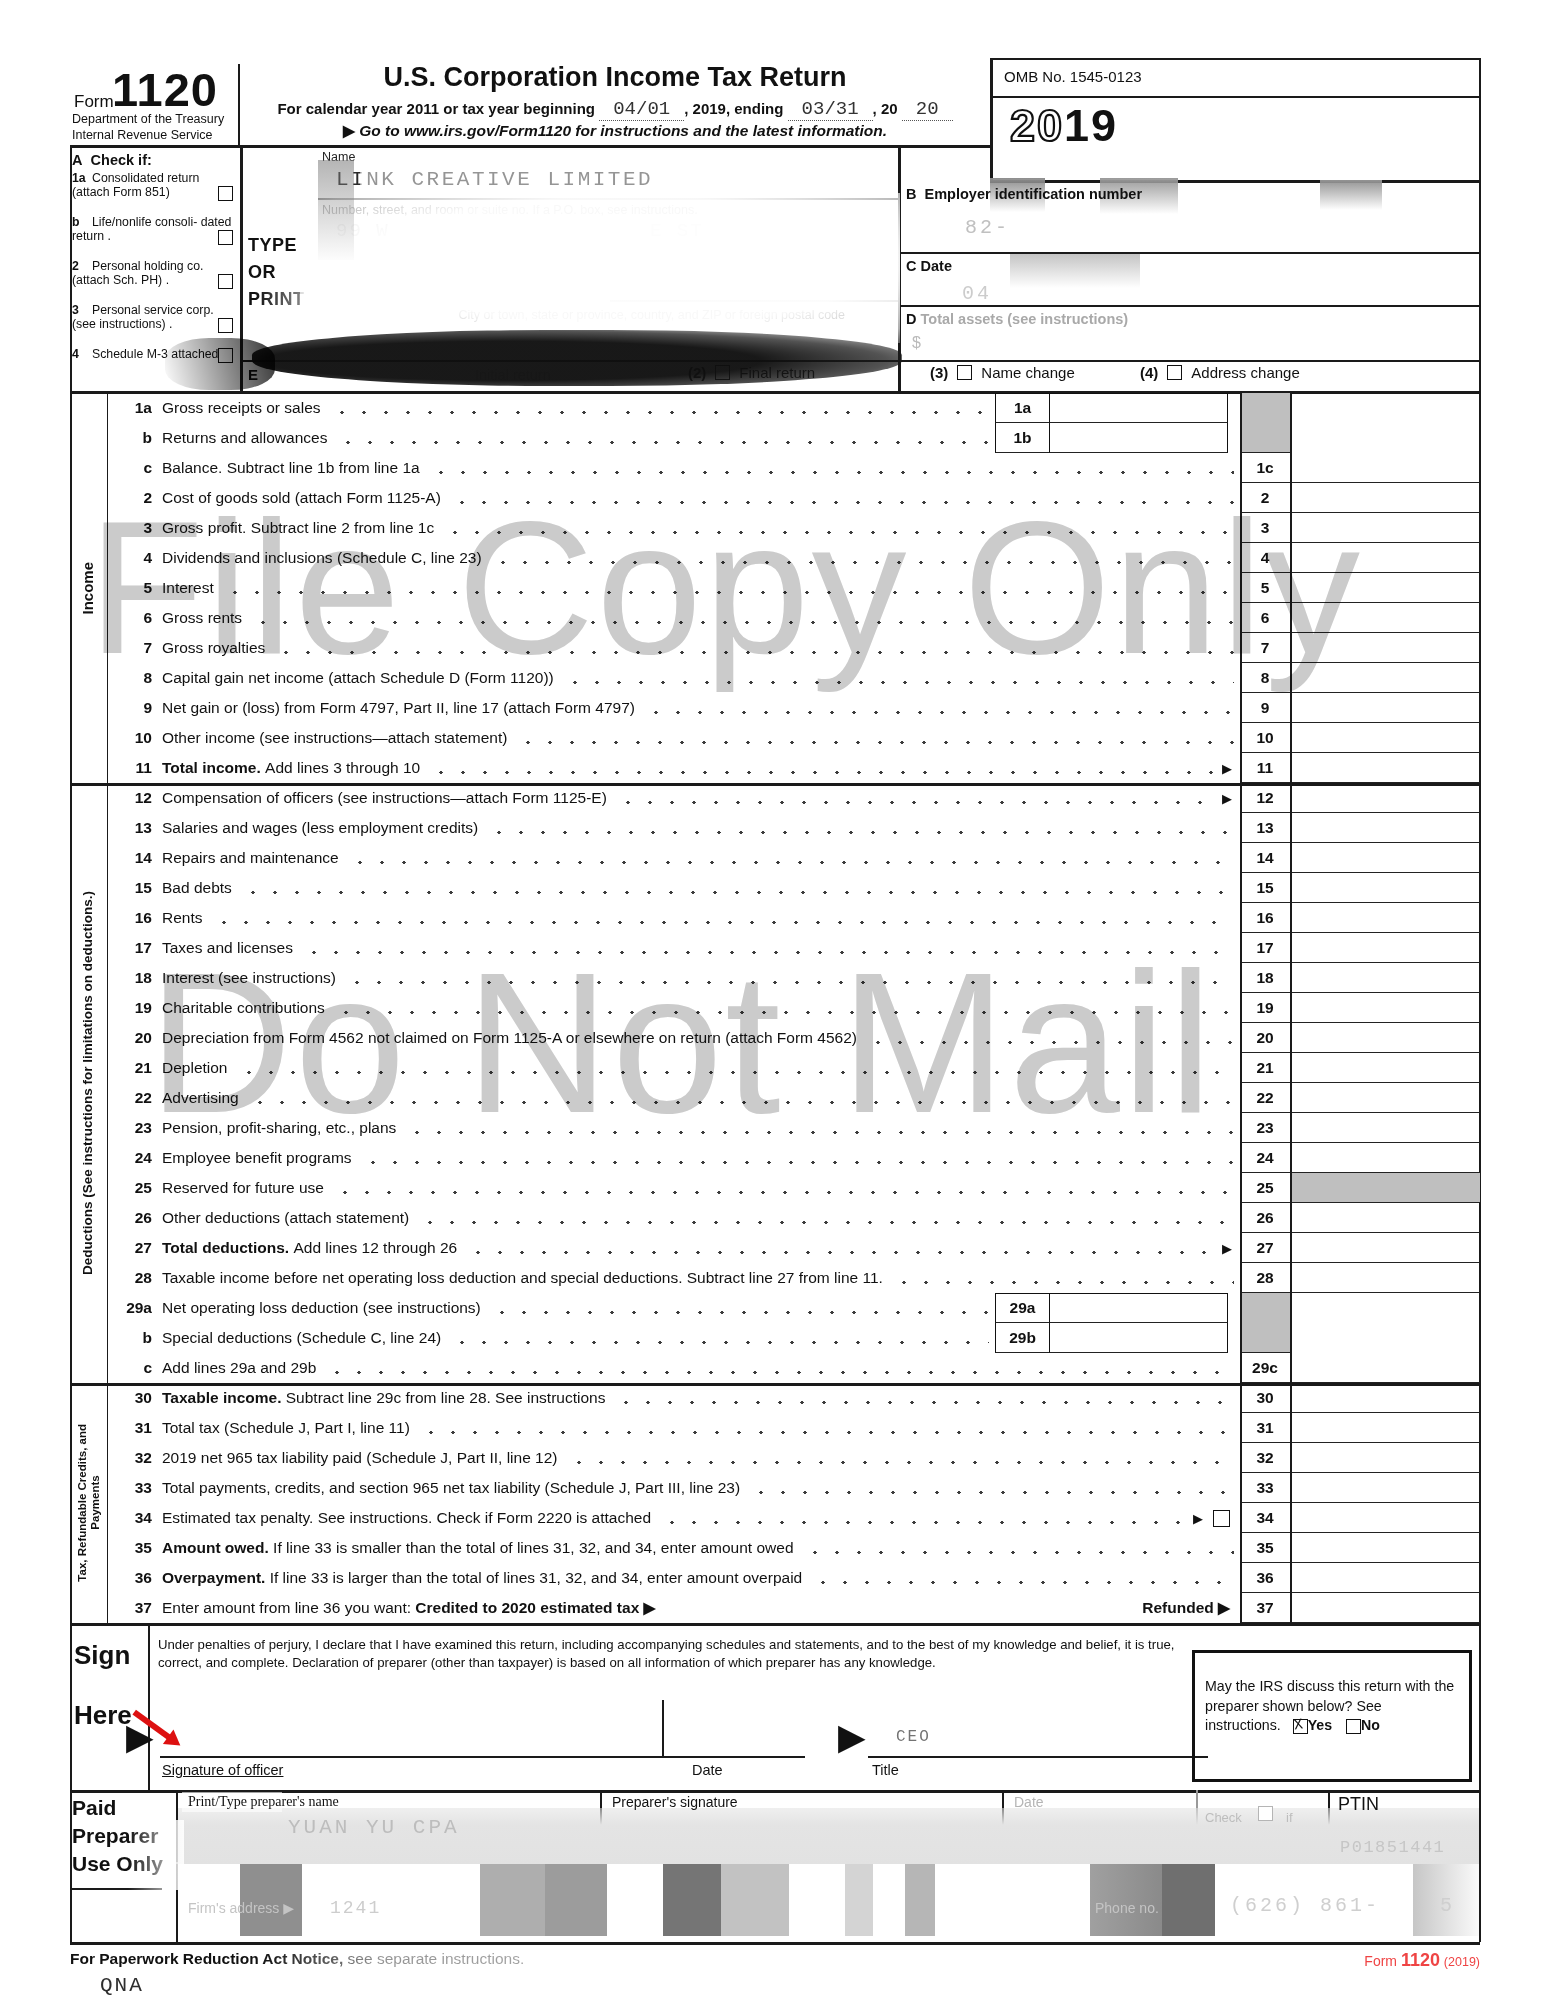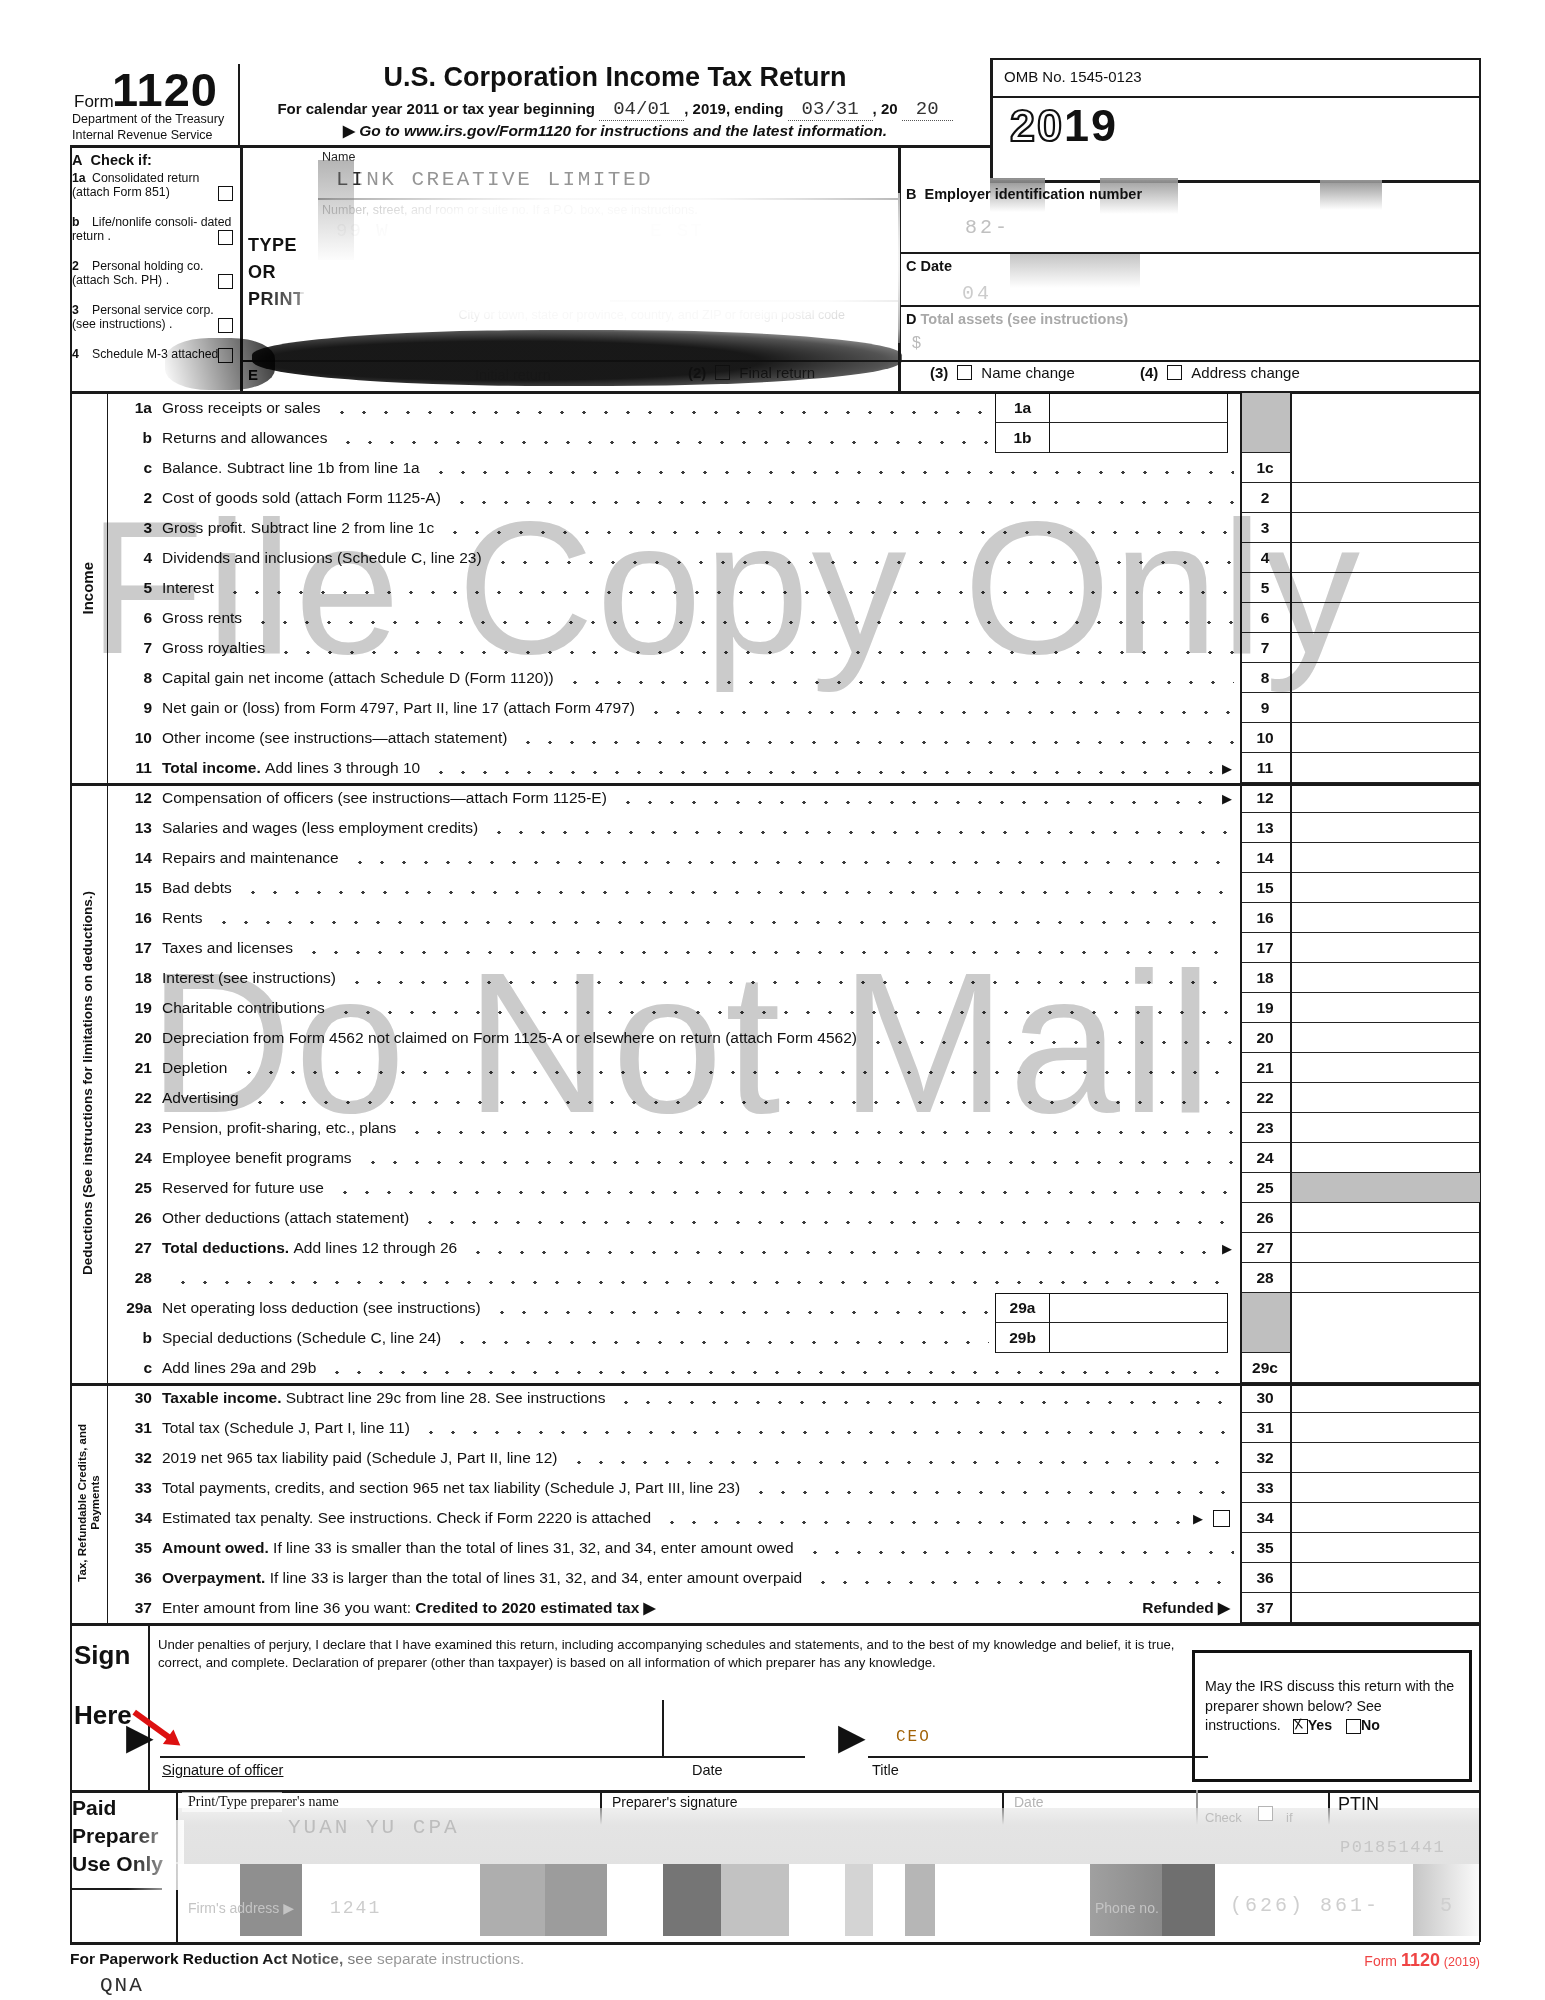--- a/index.html
+++ b/index.html
@@ -399,20 +399,21 @@
       <div class="t-row">
         <div class="c-num">27</div>
         <div class="c-lab"><span class="lead">Total deductions. </span><span>Add lines 12 through 26</span></div>
         <div class="dots"></div>
         <span class="arr">▶</span>
         <div class="c-rnum">27</div>
         <div class="c-amt"></div>
       </div>
       <div class="t-row">
         <div class="c-num">28</div>
+        <div class="c-lab"><span>Taxable income before net operating loss deduction and special deductions. Subtract line 27 from line 11.</span></div>
         <div class="dots"></div>
         <div class="c-rnum">28</div>
         <div class="c-amt"></div>
       </div>
       <div class="t-row sub-top">
         <div class="c-num">29a</div>
         <div class="c-lab"><span>Net operating loss deduction (see instructions)</span></div>
         <div class="dots"></div>
         <div class="c-sub-num">29a</div>
         <div class="c-sub-amt"></div>
@@ -524,21 +525,21 @@
   <div class="vline" style="left:148px;top:1623px;height:167px;"></div>
   <div class="abs" style="left:158px;top:1636px;width:1030px;font-size:13.2px;line-height:1.35;">Under penalties of perjury, I declare that I have examined this return, including accompanying schedules and statements, and to the best of my knowledge and belief, it is true, correct, and complete. Declaration of preparer (other than taxpayer) is based on all information of which preparer has any knowledge.</div>
 
   <div class="abs" style="left:126px;top:1716px;font-size:36px;">▶</div>
   <div class="red-arrow"></div>
   <div class="hline" style="left:160px;top:1756px;width:645px;height:2px;"></div>
   <div class="abs" style="left:162px;top:1762px;font-size:14.5px;text-decoration:underline;">Signature of officer</div>
   <div class="vline" style="left:662px;top:1700px;height:56px;"></div>
   <div class="abs" style="left:692px;top:1762px;font-size:14.5px;">Date</div>
   <div class="abs" style="left:838px;top:1716px;font-size:36px;">▶</div>
-  <div class="abs mono" style="left:896px;top:1728px;font-size:16px;letter-spacing:2px;color:#a16207;">CEO</div>
+  <div class="abs mono" style="left:896px;top:1728px;font-size:16px;letter-spacing:2px;color:#737373;">CEO</div>
   <div class="hline" style="left:868px;top:1756px;width:340px;height:2px;"></div>
   <div class="abs" style="left:872px;top:1762px;font-size:14.5px;">Title</div>
 
   <div class="abs" style="left:1192px;top:1650px;width:280px;height:132px;border:3.5px solid #111;box-sizing:border-box;padding:24px 10px;font-size:14.2px;line-height:1.38;">
     <span>May the IRS discuss this return with the preparer shown below? See instructions.</span>
     <span class="cbx cbx-sm" style="position:relative;margin-left:8px;"><span class="mono" style="position:absolute;left:0px;top:-4px;font-size:15px;transform:rotate(-8deg);display:inline-block;">X</span></span><span class="b">Yes</span>
     <span class="cbx cbx-sm" style="margin-left:10px;"></span><span class="b">No</span>
   </div>
   <div class="hline thick" style="left:70px;top:1790px;width:1410px;"></div>
 

